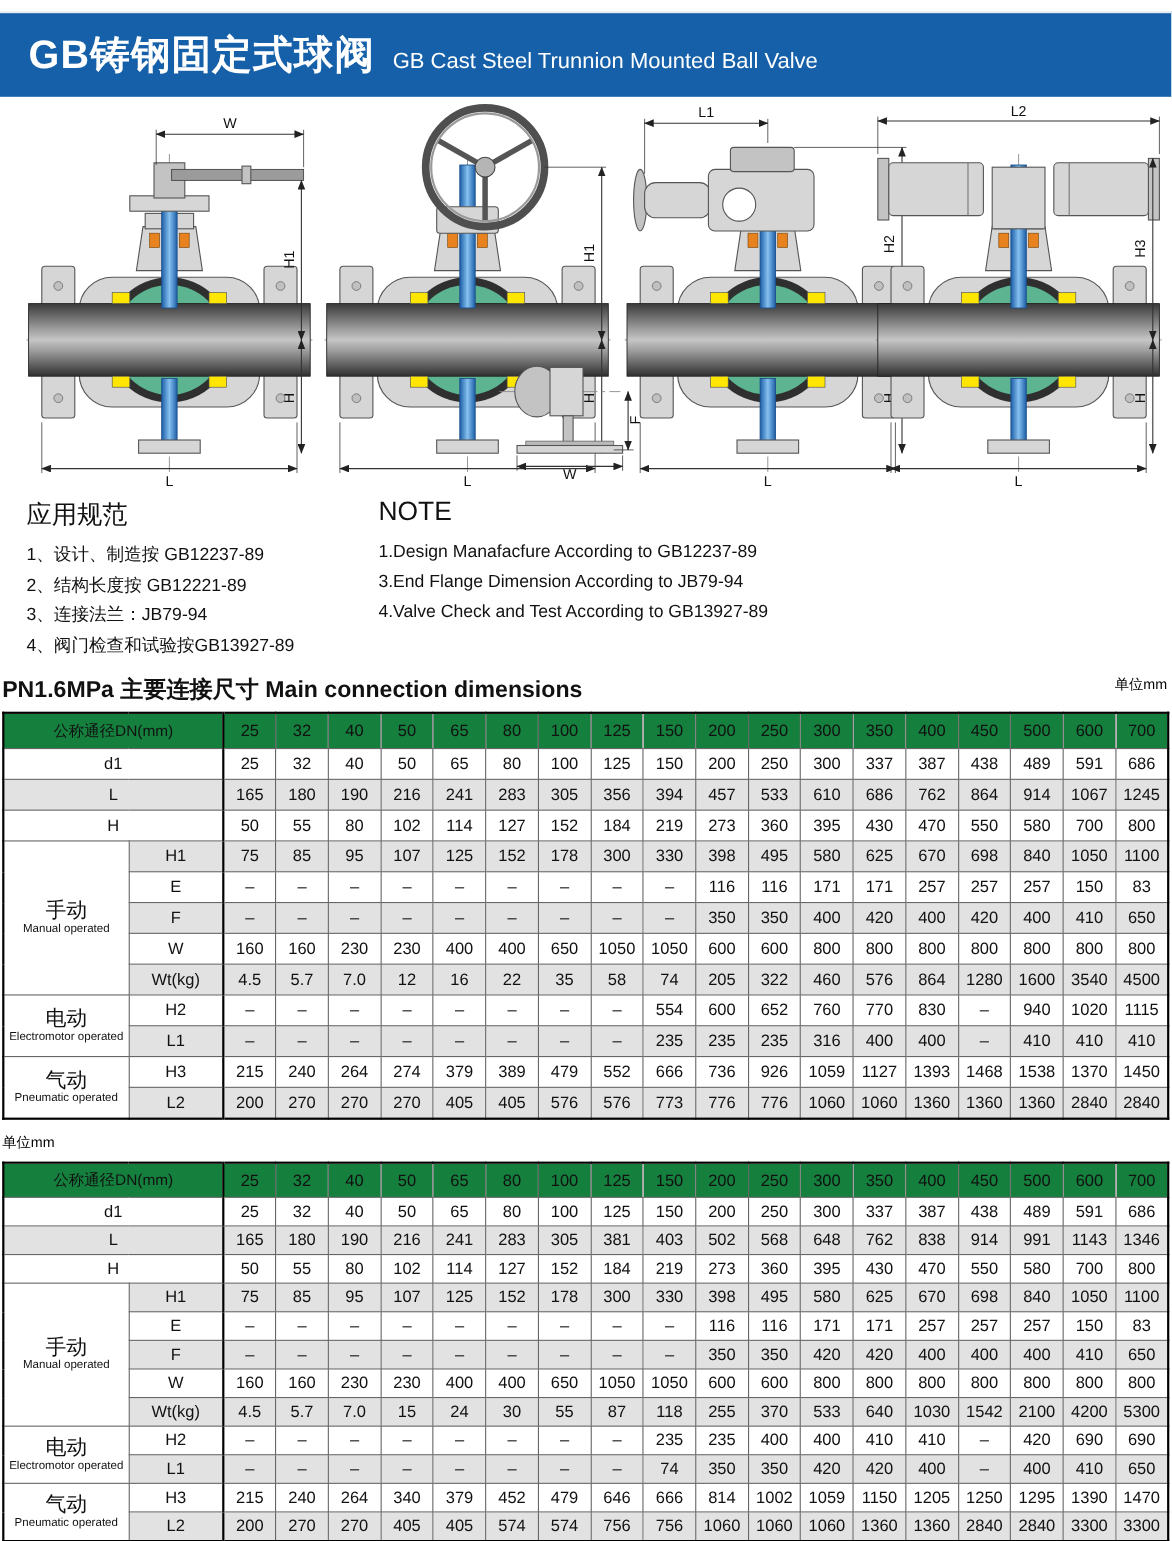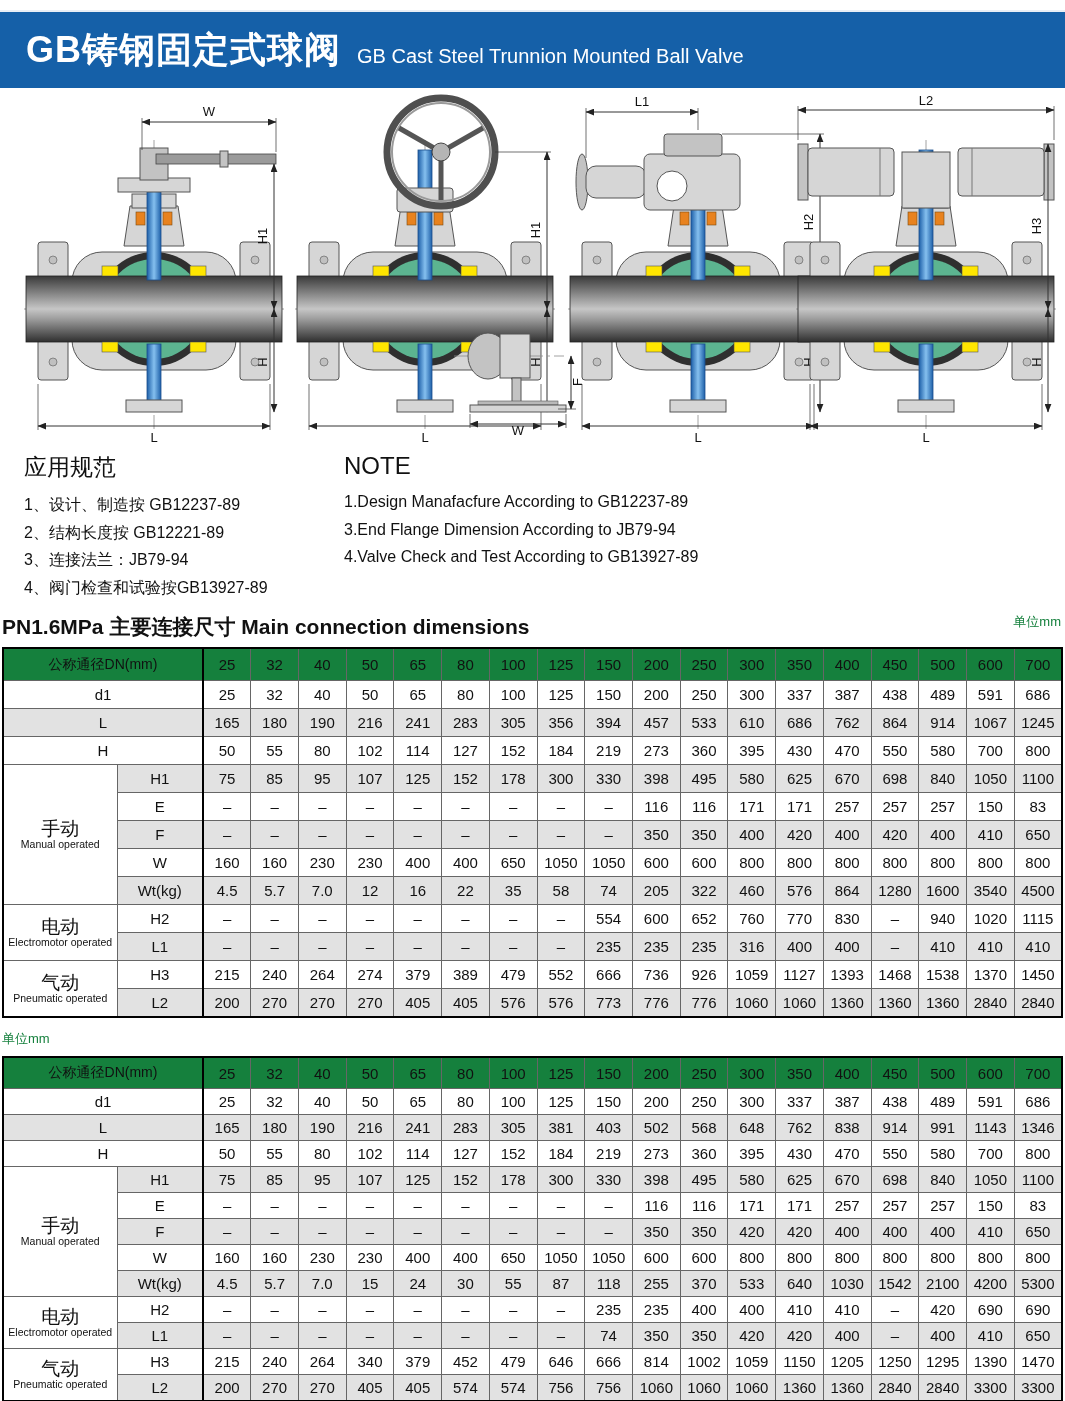--- a/index.html
+++ b/index.html
@@ -31,21 +31,21 @@
   .note-col{margin-left:4px}
   .notes-row h3{margin:2px 0 8px 0}
   .spec-title{font-size:23px;font-weight:400}
   .note-title{font-size:24px;font-weight:400}
   .notes-row ul{list-style:none;margin:0;padding:0}
   .notes-row li{font-size:16px;line-height:1.72;white-space:nowrap}
 
   
   .tbl-head{display:flex;align-items:flex-start;justify-content:space-between;margin:12px 4px 6px 2px}
   .tbl-head h2{font-size:21px;margin:0;font-weight:700}
-  .unit{font-size:13px;color:#15803d;padding-bottom:2px}
+  .unit{font-size:13px;color:#000000;padding-bottom:2px}
   .table-host{margin-left:2px}
   .dim-table{border-collapse:collapse;table-layout:fixed;width:1061px;border:2.5px solid #000}
   .dim-table th,.dim-table td{border:1px solid #666;text-align:center;padding:0;overflow:hidden;
       font-size:15px;font-weight:400;height:27px}
   .dim-table thead th{background:#15803d;height:31px;font-size:15px}
   .dim-table thead th.hdr-lbl{font-size:14px}
   .dim-table td.first,.dim-table th.first{border-left:2.5px solid #000}
   .dim-table tr.shade td{background:#e2e2e2}
   .dim-table tr.shade td.grp{background:#fff}
   .dim-table td.grp{background:#fff;line-height:1.05;vertical-align:middle}

